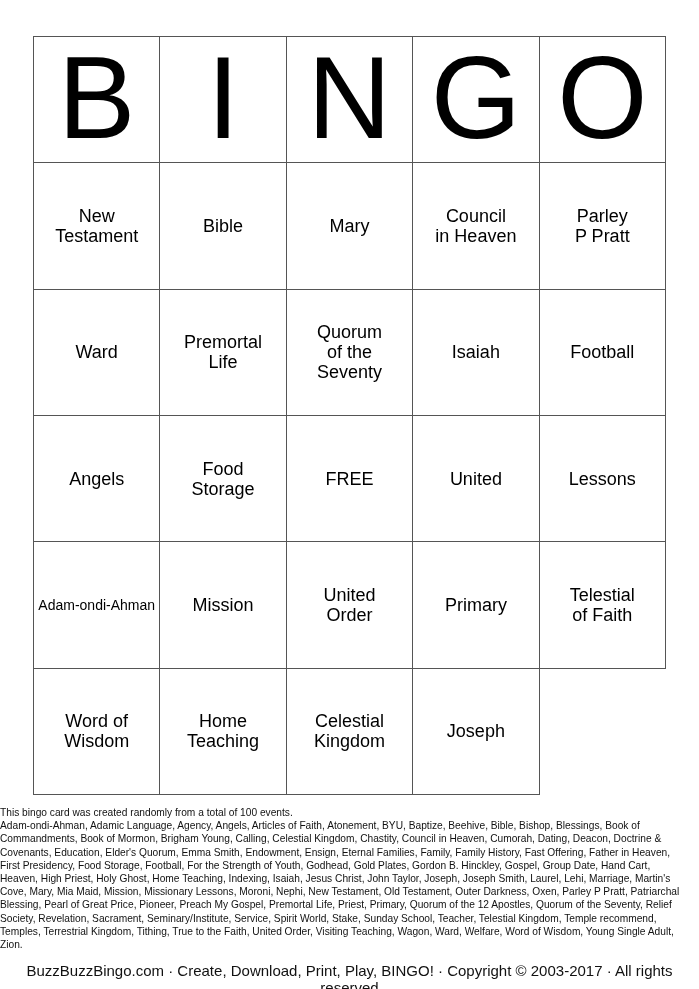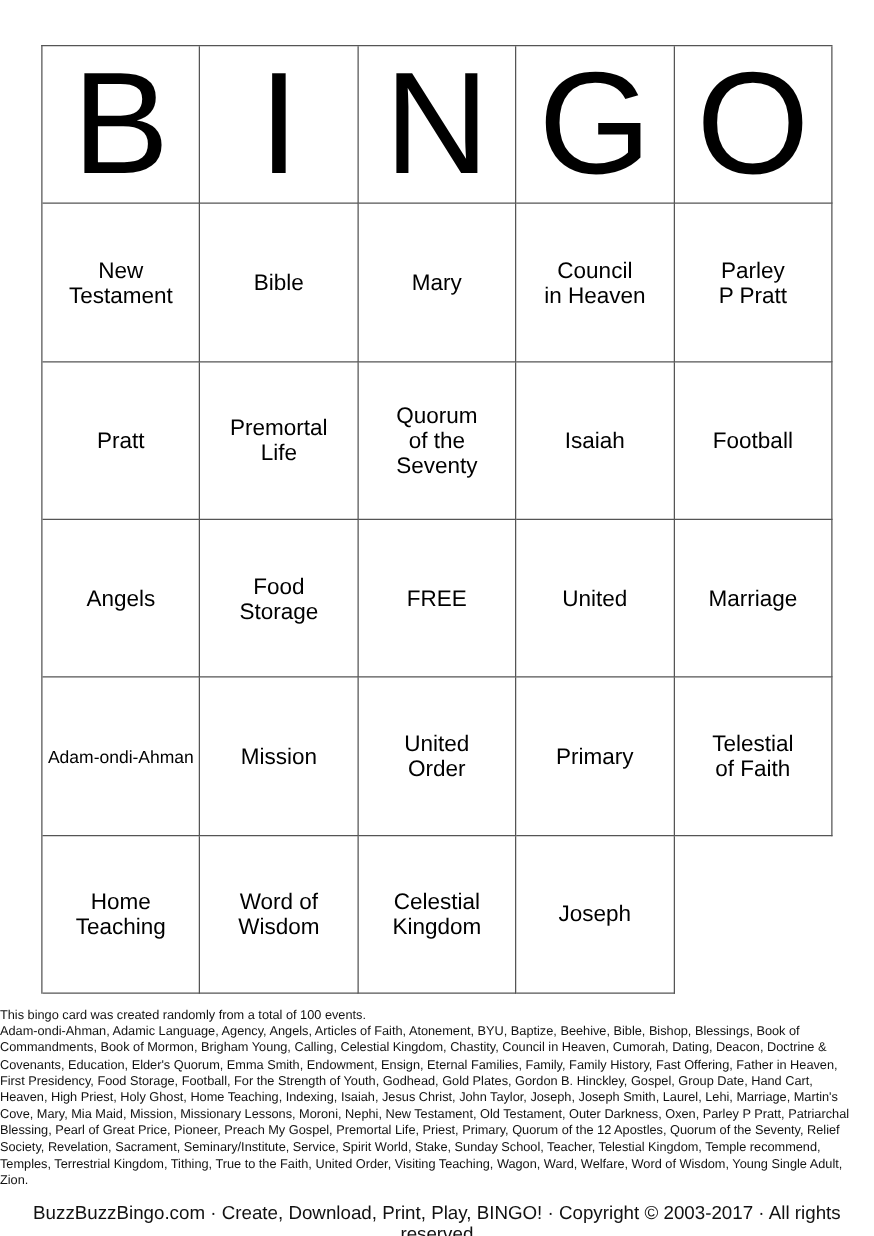--- a/index.html
+++ b/index.html
@@ -53,48 +53,48 @@
 
   <div class="cell">New
 Testament</div>
   <div class="cell">Bible</div>
   <div class="cell">Mary</div>
   <div class="cell">Council
 in Heaven</div>
   <div class="cell">Parley
 P Pratt</div>
 
-  <div class="cell">Pratt</div>
+  <div class="cell">Ward</div>
   <div class="cell">Premortal
 Life</div>
   <div class="cell">Quorum
 of the
 Seventy</div>
   <div class="cell">Isaiah</div>
   <div class="cell">Football</div>
 
   <div class="cell">Angels</div>
   <div class="cell">Food
 Storage</div>
   <div class="cell">FREE</div>
   <div class="cell">United</div>
-  <div class="cell">Marriage</div>
+  <div class="cell">Lessons</div>
 
   <div class="cell small">Adam-ondi-Ahman</div>
   <div class="cell">Mission</div>
   <div class="cell">United
 Order</div>
   <div class="cell">Primary</div>
   <div class="cell">Telestial
 of Faith</div>
 
+  <div class="cell">Word of
+Wisdom</div>
   <div class="cell">Home
 Teaching</div>
-  <div class="cell">Word of
-Wisdom</div>
   <div class="cell">Celestial
 Kingdom</div>
   <div class="cell">Joseph</div>
 </div>
 
 <div class="info">
   <div>This bingo card was created randomly from a total of 100 events.</div>
   <div>Adam-ondi-Ahman, Adamic Language, Agency, Angels, Articles of Faith, Atonement, BYU, Baptize, Beehive, Bible, Bishop, Blessings, Book of Commandments, Book of Mormon, Brigham Young, Calling, Celestial Kingdom, Chastity, Council in Heaven, Cumorah, Dating, Deacon, Doctrine &amp; Covenants, Education, Elder's Quorum, Emma Smith, Endowment, Ensign, Eternal Families, Family, Family History, Fast Offering, Father in Heaven, First Presidency, Food Storage, Football, For the Strength of Youth, Godhead, Gold Plates, Gordon B. Hinckley, Gospel, Group Date, Hand Cart, Heaven, High Priest, Holy Ghost, Home Teaching, Indexing, Isaiah, Jesus Christ, John Taylor, Joseph, Joseph Smith, Laurel, Lehi, Marriage, Martin's Cove, Mary, Mia Maid, Mission, Missionary Lessons, Moroni, Nephi, New Testament, Old Testament, Outer Darkness, Oxen, Parley P Pratt, Patriarchal Blessing, Pearl of Great Price, Pioneer, Preach My Gospel, Premortal Life, Priest, Primary, Quorum of the 12 Apostles, Quorum of the Seventy, Relief Society, Revelation, Sacrament, Seminary/Institute, Service, Spirit World, Stake, Sunday School, Teacher, Telestial Kingdom, Temple recommend, Temples, Terrestrial Kingdom, Tithing, True to the Faith, United Order, Visiting Teaching, Wagon, Ward, Welfare, Word of Wisdom, Young Single Adult, Zion.</div>
 </div>
 

